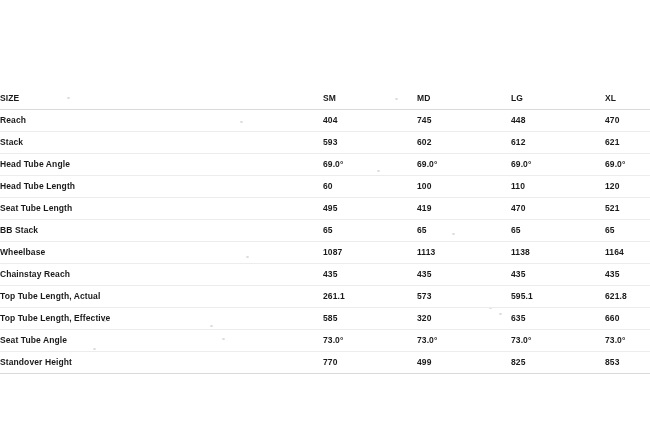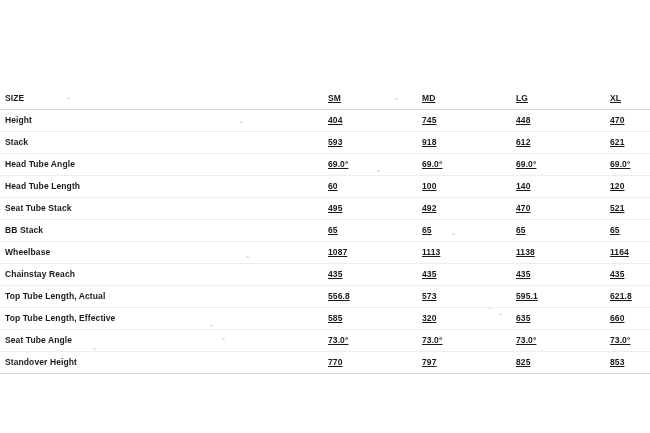--- a/index.html
+++ b/index.html
@@ -31,27 +31,25 @@
     font-size: 8.5px;
     font-weight: bold;
     padding: 0;
     height: 21px;
     vertical-align: middle;
     line-height: 21px;
     letter-spacing: 0.1px;
   }
   table.geo-table th.col-label,
   table.geo-table td.col-label {
-    padding-left: 5px;
     width: 322px;
   }
   table.geo-table th.col-size,
   table.geo-table td.col-size {
     width: 94px;
-    text-decoration: underline;
   }
   table.geo-table th.col-size-sm, table.geo-table td.col-size-sm { padding-left: 1px; }
   table.geo-table tr.header-row th {
     border-bottom: 1px solid #d9d9d9;
   }
   table.geo-table tbody tr {
     border-bottom: 1px solid #ececec;
   }
   table.geo-table tbody tr:last-child {
     border-bottom: 1px solid #d9d9d9;
@@ -89,51 +87,51 @@
       <tr class="header-row">
         <th class="col-label">SIZE</th>
         <th class="col-size col-size-sm">SM</th>
         <th class="col-size">MD</th>
         <th class="col-size">LG</th>
         <th class="col-size">XL</th>
       </tr>
     </thead>
     <tbody>
       <tr>
-        <td class="col-label">Height</td>
+        <td class="col-label">Reach</td>
         <td class="col-size col-size-sm">404</td>
         <td class="col-size">745</td>
         <td class="col-size">448</td>
         <td class="col-size">470</td>
       </tr>
       <tr>
         <td class="col-label">Stack</td>
         <td class="col-size col-size-sm">593</td>
-        <td class="col-size">918</td>
+        <td class="col-size">602</td>
         <td class="col-size">612</td>
         <td class="col-size">621</td>
       </tr>
       <tr>
         <td class="col-label">Head Tube Angle</td>
         <td class="col-size col-size-sm">69.0°</td>
         <td class="col-size">69.0°</td>
         <td class="col-size">69.0°</td>
         <td class="col-size">69.0°</td>
       </tr>
       <tr>
         <td class="col-label">Head Tube Length</td>
         <td class="col-size col-size-sm">60</td>
         <td class="col-size">100</td>
-        <td class="col-size">140</td>
+        <td class="col-size">110</td>
         <td class="col-size">120</td>
       </tr>
       <tr>
-        <td class="col-label">Seat Tube Stack</td>
+        <td class="col-label">Seat Tube Length</td>
         <td class="col-size col-size-sm">495</td>
-        <td class="col-size">492</td>
+        <td class="col-size">419</td>
         <td class="col-size">470</td>
         <td class="col-size">521</td>
       </tr>
       <tr>
         <td class="col-label">BB Stack</td>
         <td class="col-size col-size-sm">65</td>
         <td class="col-size">65</td>
         <td class="col-size">65</td>
         <td class="col-size">65</td>
       </tr>
@@ -146,21 +144,21 @@
       </tr>
       <tr>
         <td class="col-label">Chainstay Reach</td>
         <td class="col-size col-size-sm">435</td>
         <td class="col-size">435</td>
         <td class="col-size">435</td>
         <td class="col-size">435</td>
       </tr>
       <tr>
         <td class="col-label">Top Tube Length, Actual</td>
-        <td class="col-size col-size-sm">556.8</td>
+        <td class="col-size col-size-sm">261.1</td>
         <td class="col-size">573</td>
         <td class="col-size">595.1</td>
         <td class="col-size">621.8</td>
       </tr>
       <tr>
         <td class="col-label">Top Tube Length, Effective</td>
         <td class="col-size col-size-sm">585</td>
         <td class="col-size">320</td>
         <td class="col-size">635</td>
         <td class="col-size">660</td>
@@ -168,19 +166,19 @@
       <tr>
         <td class="col-label">Seat Tube Angle</td>
         <td class="col-size col-size-sm">73.0°</td>
         <td class="col-size">73.0°</td>
         <td class="col-size">73.0°</td>
         <td class="col-size">73.0°</td>
       </tr>
       <tr>
         <td class="col-label">Standover Height</td>
         <td class="col-size col-size-sm">770</td>
-        <td class="col-size">797</td>
+        <td class="col-size">499</td>
         <td class="col-size">825</td>
         <td class="col-size">853</td>
       </tr>
     </tbody>
   </table>
 </div>
 
 </body></html>

